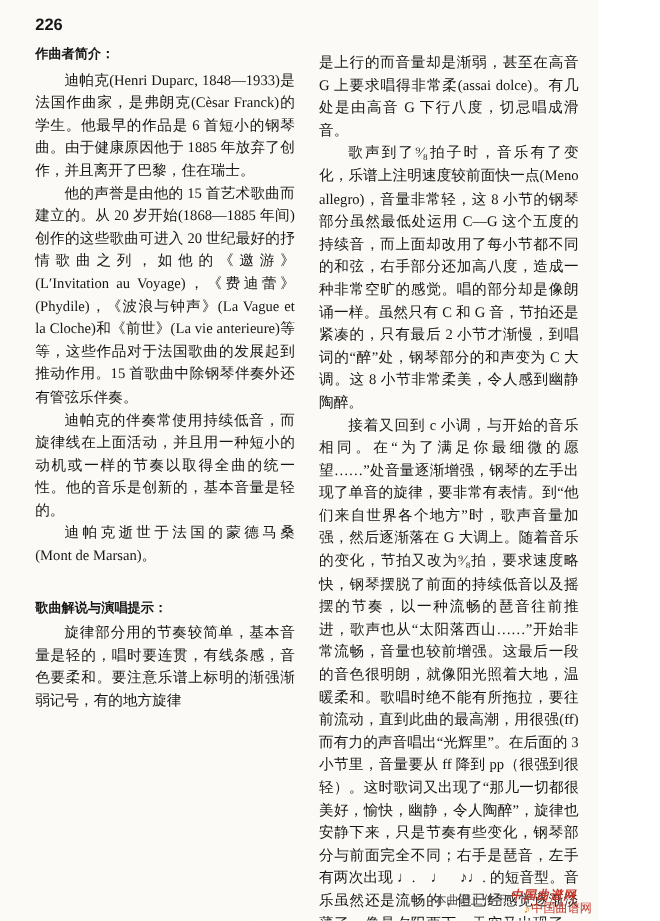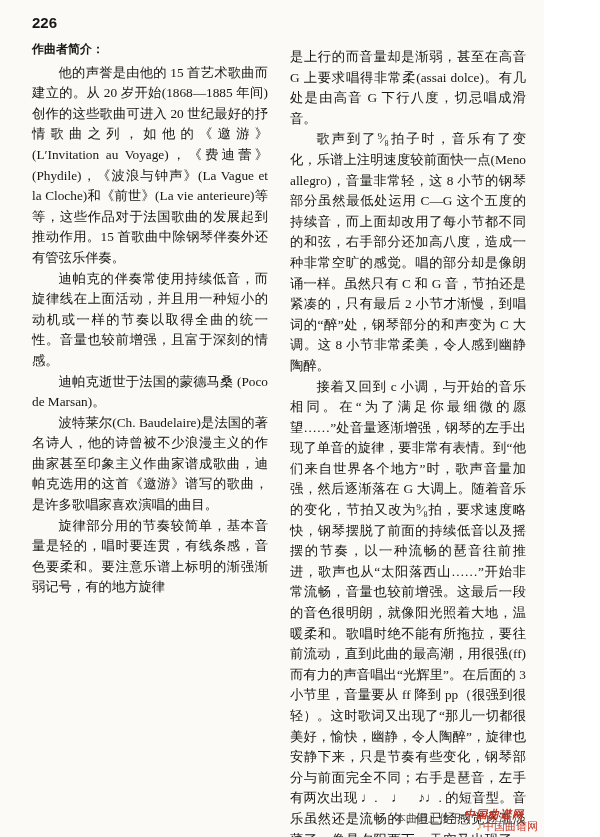--- a/index.html
+++ b/index.html
@@ -67,24 +67,25 @@
 <body>
 
 <div class="page">
 
   <div class="page-number">226</div>
 
   <div class="columns">
 
     <div class="col col-left">
       <div class="section-heading">作曲者简介：</div>
+      <p>迪帕克(Henri Duparc, 1848—1933)是法国作曲家，是弗朗克(Cèsar Franck)的学生。他最早的作品是 6 首短小的钢琴曲。由于健康原因他于 1885 年放弃了创作，并且离开了巴黎，住在瑞士。</p>
       <p>他的声誉是由他的 15 首艺术歌曲而建立的。从 20 岁开始(1868—1885 年间)创作的这些歌曲可进入 20 世纪最好的抒情歌曲之列，如他的《邀游》(L′Invitation au Voyage)，《费迪蕾》(Phydile)，《波浪与钟声》(La Vague et la Cloche)和《前世》(La vie anterieure)等等，这些作品对于法国歌曲的发展起到推动作用。15 首歌曲中除钢琴伴奏外还有管弦乐伴奏。</p>
-      <p>迪帕克的伴奏常使用持续低音，而旋律线在上面活动，并且用一种短小的动机或一样的节奏以取得全曲的统一性。音量也较前增强，且富于深刻的情感。</p>
-      <p>迪帕克逝世于法国的蒙德马桑 (Poco de Marsan)。</p>
-      <p>波特莱尔(Ch. Baudelaire)是法国的著名诗人，他的诗曾被不少浪漫主义的作曲家甚至印象主义作曲家谱成歌曲，迪帕克选用的这首《邀游》谱写的歌曲，是许多歌唱家喜欢演唱的曲目。</p>
+      <p>迪帕克的伴奏常使用持续低音，而旋律线在上面活动，并且用一种短小的动机或一样的节奏以取得全曲的统一性。他的音乐是创新的，基本音量是轻的。</p>
+      <p>迪帕克逝世于法国的蒙德马桑 (Mont de Marsan)。</p>
+      <div class="section-heading second">歌曲解说与演唱提示：</div>
       <p>旋律部分用的节奏较简单，基本音量是轻的，唱时要连贯，有线条感，音色要柔和。要注意乐谱上标明的渐强渐弱记号，有的地方旋律</p>
     </div>
 
     <div class="col col-right">
       <p class="no-indent">是上行的而音量却是渐弱，甚至在高音 G 上要求唱得非常柔(assai dolce)。有几处是由高音 G 下行八度，切忌唱成滑音。</p>
       <p>歌声到了⁹⁄₈拍子时，音乐有了变化，乐谱上注明速度较前面快一点(Meno allegro)，音量非常轻，这 8 小节的钢琴部分虽然最低处运用 C—G 这个五度的持续音，而上面却改用了每小节都不同的和弦，右手部分还加高八度，造成一种非常空旷的感觉。唱的部分却是像朗诵一样。虽然只有 C 和 G 音，节拍还是紧凑的，只有最后 2 小节才渐慢，到唱词的“醉”处，钢琴部分的和声变为 C 大调。这 8 小节非常柔美，令人感到幽静陶醉。</p>
       <p>接着又回到 c 小调，与开始的音乐相同。在“为了满足你最细微的愿望……”处音量逐渐增强，钢琴的左手出现了单音的旋律，要非常有表情。到“他们来自世界各个地方”时，歌声音量加强，然后逐渐落在 G 大调上。随着音乐的变化，节拍又改为⁹⁄₈拍，要求速度略快，钢琴摆脱了前面的持续低音以及摇摆的节奏，以一种流畅的琶音往前推进，歌声也从“太阳落西山……”开始非常流畅，音量也较前增强。这最后一段的音色很明朗，就像阳光照着大地，温暖柔和。歌唱时绝不能有所拖拉，要往前流动，直到此曲的最高潮，用很强(ff)而有力的声音唱出“光辉里”。在后面的 3 小节里，音量要从 ff 降到 pp（很强到很轻）。这时歌词又出现了“那儿一切都很美好，愉快，幽静，令人陶醉”，旋律也安静下来，只是节奏有些变化，钢琴部分与前面完全不同；右手是琶音，左手有两次出现 ♩.　♩　♪♩. 的短音型。音乐虽然还是流畅的，但已经感觉逐渐淡薄了，像是夕阳西下，天空又出现了一片宁静。作曲家从“太阳落西山”起直到最后把乐曲改为 C 大调，与开始的 c 小调形成很好的呼应，加强了宁静的效果。</p>
       <p>此曲适合高音声部高级程度演唱。</p>
 
     </div>

